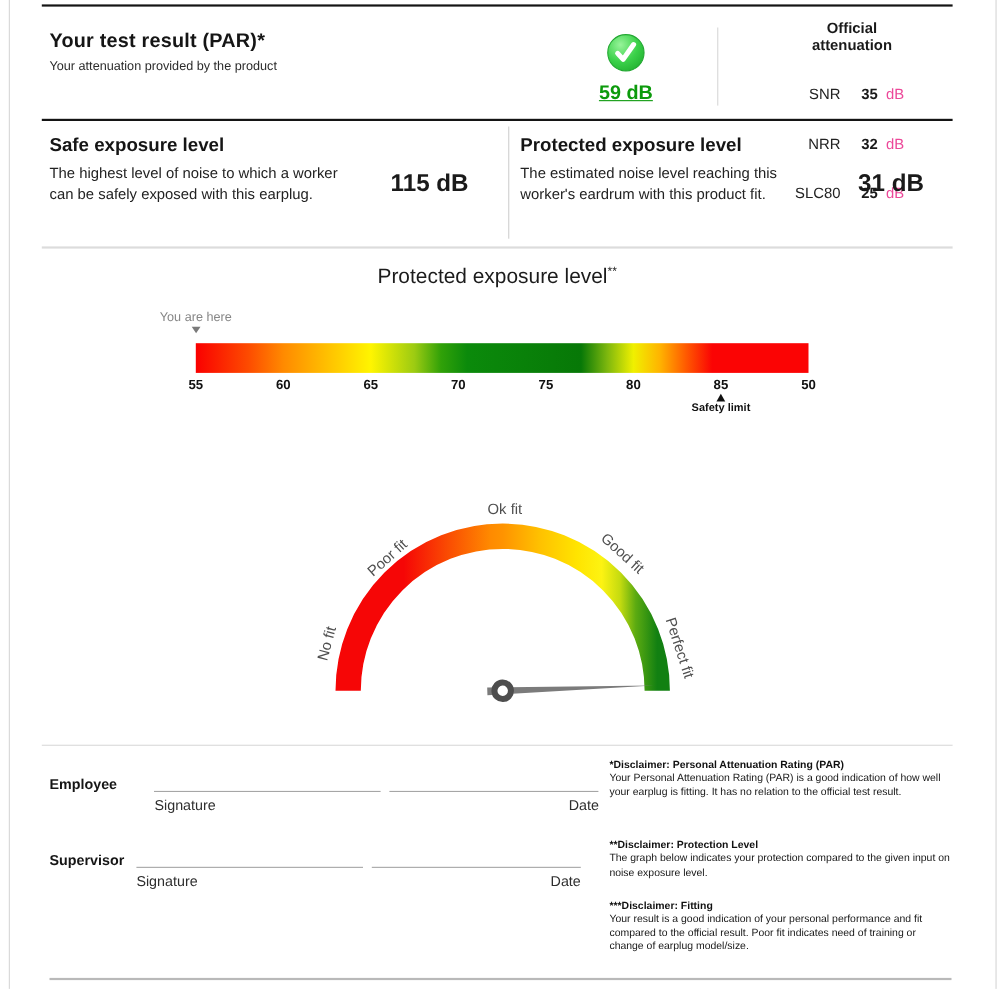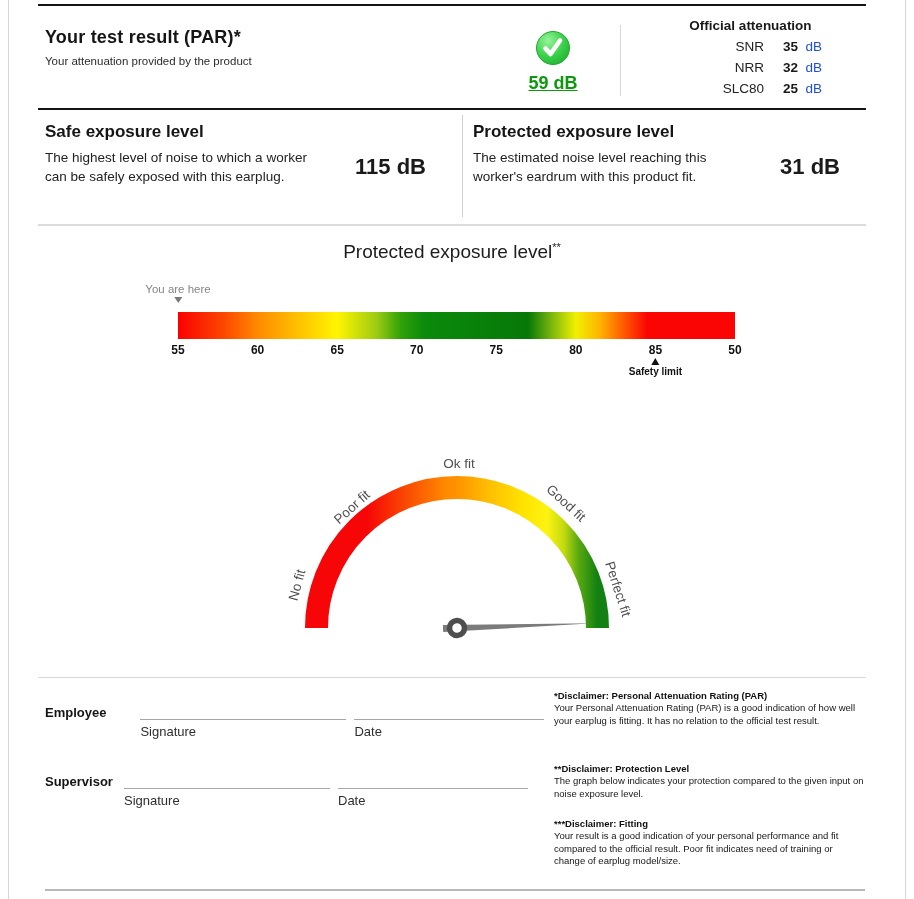--- a/index.html
+++ b/index.html
@@ -14,34 +14,34 @@
   .rule { position:absolute; left:38px; width:828px; }
   .rule.black { height:2px; background:#141414; }
   .rule.gray { height:2px; background:#dcdcdc; }
   .rule.top { top:4px; }
   .rule.mid { top:108px; }
   .rule.g1 { top:224px; }
   .rule.g2 { top:677px; height:1px; background:#d9d9d9; }
   .rule.bottom { top:889px; left:45px; width:820px; height:2px; background:#b9b9b9; }
 
   
-  .header { position:absolute; left:38px; top:6px; width:828px; height:102px; display:flex; }
+  .header { position:absolute; left:38px; top:6px; width:828px; height:102px; display:flex;gap:16px; }
   .title-block { padding:21px 0 0 7px; width:448px; }
   .h1 { font-size:18px; font-weight:bold; letter-spacing:.2px; color:#151515; }
   .subtitle { font-size:11.5px; margin-top:7px; color:#2b2b2b; }
   .par-block { width:134px; text-align:center; padding-top:24px; }
   .check-circle { display:inline-block; }
   .par-value { font-size:18px; font-weight:bold; margin-top:3px;text-decoration:underline; }
   .header-vdiv { width:1px; background:#d8d8d8; margin:19px 0 12px 0; }
   .official { flex:1; padding:12px 44px 0 0; }
   .official-title { font-size:13.5px; font-weight:bold; text-align:center; padding-left:58px; }
   .official-row { display:flex; justify-content:flex-end; align-items:baseline; margin-top:6px; font-size:13.5px; }
   .official-label { width:60px; text-align:right; color:#222; }
   .official-value { width:34px; text-align:right; font-weight:bold; }
-  .official-unit { width:24px; text-align:right; color:#1d4ed8; }
+  .official-unit { width:24px; text-align:right; color:#ec4899;margin-top:24px; }
 
   
   .exposure { position:absolute; left:38px; top:110px; width:828px; height:113px; display:flex; }
   .exp-col { display:flex; align-items:center; }
   .exp-col.left { width:424px; padding:0 10px 0 7px; }
   .exp-col.right { flex:1; padding:0 12px 0 10px; }
   .exp-text { flex:1; padding-top:2px; align-self:flex-start; margin-top:10px; }
   .exp-h { font-size:17px; font-weight:bold; margin-bottom:7px; color:#151515; }
   .exp-p { font-size:13.5px; line-height:1.38; max-width:282px; color:#222; }
   .exp-value { font-size:22px; font-weight:bold; white-space:nowrap; padding-right:26px; }
@@ -74,21 +74,21 @@
 
   
   .footer { position:absolute; left:38px; top:686px; width:828px; display:flex; justify-content:space-between; }
   .signatures { width:506px; padding-left:7px; }
   .sig-row { display:flex; }
   .sig-row.first { margin-top:8px;gap:34px; }
   .sig-row.second { margin-top:24px; }
   .sig-role { width:79px; font-size:13px; font-weight:bold; padding-top:11px; color:#151515; }
   .sig-fields { display:flex; gap:8px; }
   .sig-field.sig { width:206px; }
-  .sig-field.date { width:190px; }
+  .sig-field.date { width:190px;text-align:right; }
   .sig-line { height:26px; border-bottom:1px solid #a6a6a6; }
   .sig-caption { font-size:13px; color:#2e2e2e; padding-top:4px; }
   .disclaimers { width:312px; padding-top:4px; }
   .disc { margin-bottom:36px; }
   .disc:nth-child(2) { margin-bottom:18px; }
   .disc-title { font-size:9.5px; font-weight:bold; color:#101010; }
   .disc-body { font-size:9.5px; line-height:1.32; color:#161616; margin-top:1px; }
 </style>
 </head>
 <body>

